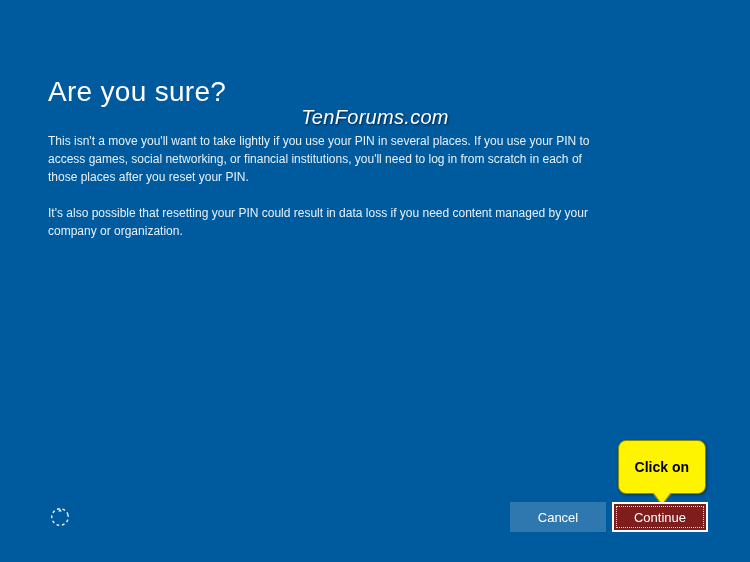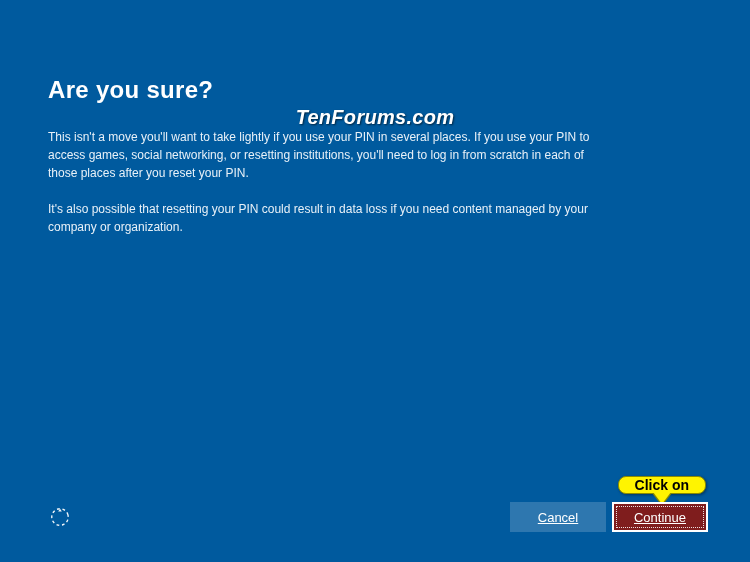--- a/index.html
+++ b/index.html
@@ -13,39 +13,39 @@
       background: #005a9e;
       font-family: "Segoe UI", Tahoma, sans-serif;
       color: #ffffff;
       position: relative;
       overflow: hidden;
     }
     .content {
       padding: 76px 48px 0 48px;
     }
     .title {
-      font-size: 24px;
-      font-weight: 700;
+      font-size: 28px;
+      font-weight: 400;
       margin-bottom: 24px;
       letter-spacing: 0.3px;
     }
     .paragraph {
       font-size: 12px;
       line-height: 1.5;
       margin-bottom: 18px;
       max-width: 560px;
       color: #e8f1f8;
     }
     .watermark {
       position: absolute;
       top: 106px;
       left: 50%;
       transform: translateX(-50%);
       font-size: 20px;
-      font-weight: 700;
+      font-weight: 400;
       color: #ffffff;
       font-style: italic;
       text-shadow: 1px 1px 2px rgba(0,0,0,0.6);
       letter-spacing: 0.3px;
     }
     .footer {
       position: absolute;
       bottom: 30px;
       left: 0;
       right: 0;
@@ -67,40 +67,39 @@
       gap: 6px;
     }
     .btn {
       min-width: 96px;
       height: 30px;
       border: none;
       font-size: 13px;
       font-family: inherit;
       cursor: pointer;
       color: #ffffff;
-      text-decoration: underline;
     }
     .btn-cancel {
       background: rgba(255,255,255,0.18);
     }
     .btn-continue {
       background: #7f1d1d;
       border: 2px solid #ffffff;
       outline: 1px dotted rgba(255,255,255,0.85);
       outline-offset: -5px;
     }
     .callout {
       position: absolute;
       bottom: 68px;
       right: 44px;
       background: #fff400;
       color: #000000;
       font-size: 14px;
       font-weight: 600;
-      padding: 0 16px;
+      padding: 18px 16px;
       border-radius: 8px;
       border: 1px solid #8a8a00;
       box-shadow: 1px 1px 3px rgba(0,0,0,0.4);
     }
     .callout::after {
       content: "";
       position: absolute;
       bottom: -11px;
       left: 50%;
       transform: translateX(-50%);
@@ -121,21 +120,21 @@
       border-left: 10px solid transparent;
       border-right: 10px solid transparent;
       border-top: 13px solid #8a8a00;
     }
   </style>
 </head>
 <body>
 
 <div class="content">
   <h1 class="title">Are you sure?</h1>
-  <p class="paragraph">This isn't a move you'll want to take lightly if you use your PIN in several places. If you use your PIN to access games, social networking, or resetting institutions, you'll need to log in from scratch in each of those places after you reset your PIN.</p>
+  <p class="paragraph">This isn't a move you'll want to take lightly if you use your PIN in several places. If you use your PIN to access games, social networking, or financial institutions, you'll need to log in from scratch in each of those places after you reset your PIN.</p>
   <p class="paragraph">It's also possible that resetting your PIN could result in data loss if you need content managed by your company or organization.</p>
 </div>
 
 <div class="watermark">TenForums.com</div>
 
 <div class="callout">
   <span>Click on</span>
 </div>
 
 <div class="footer">

